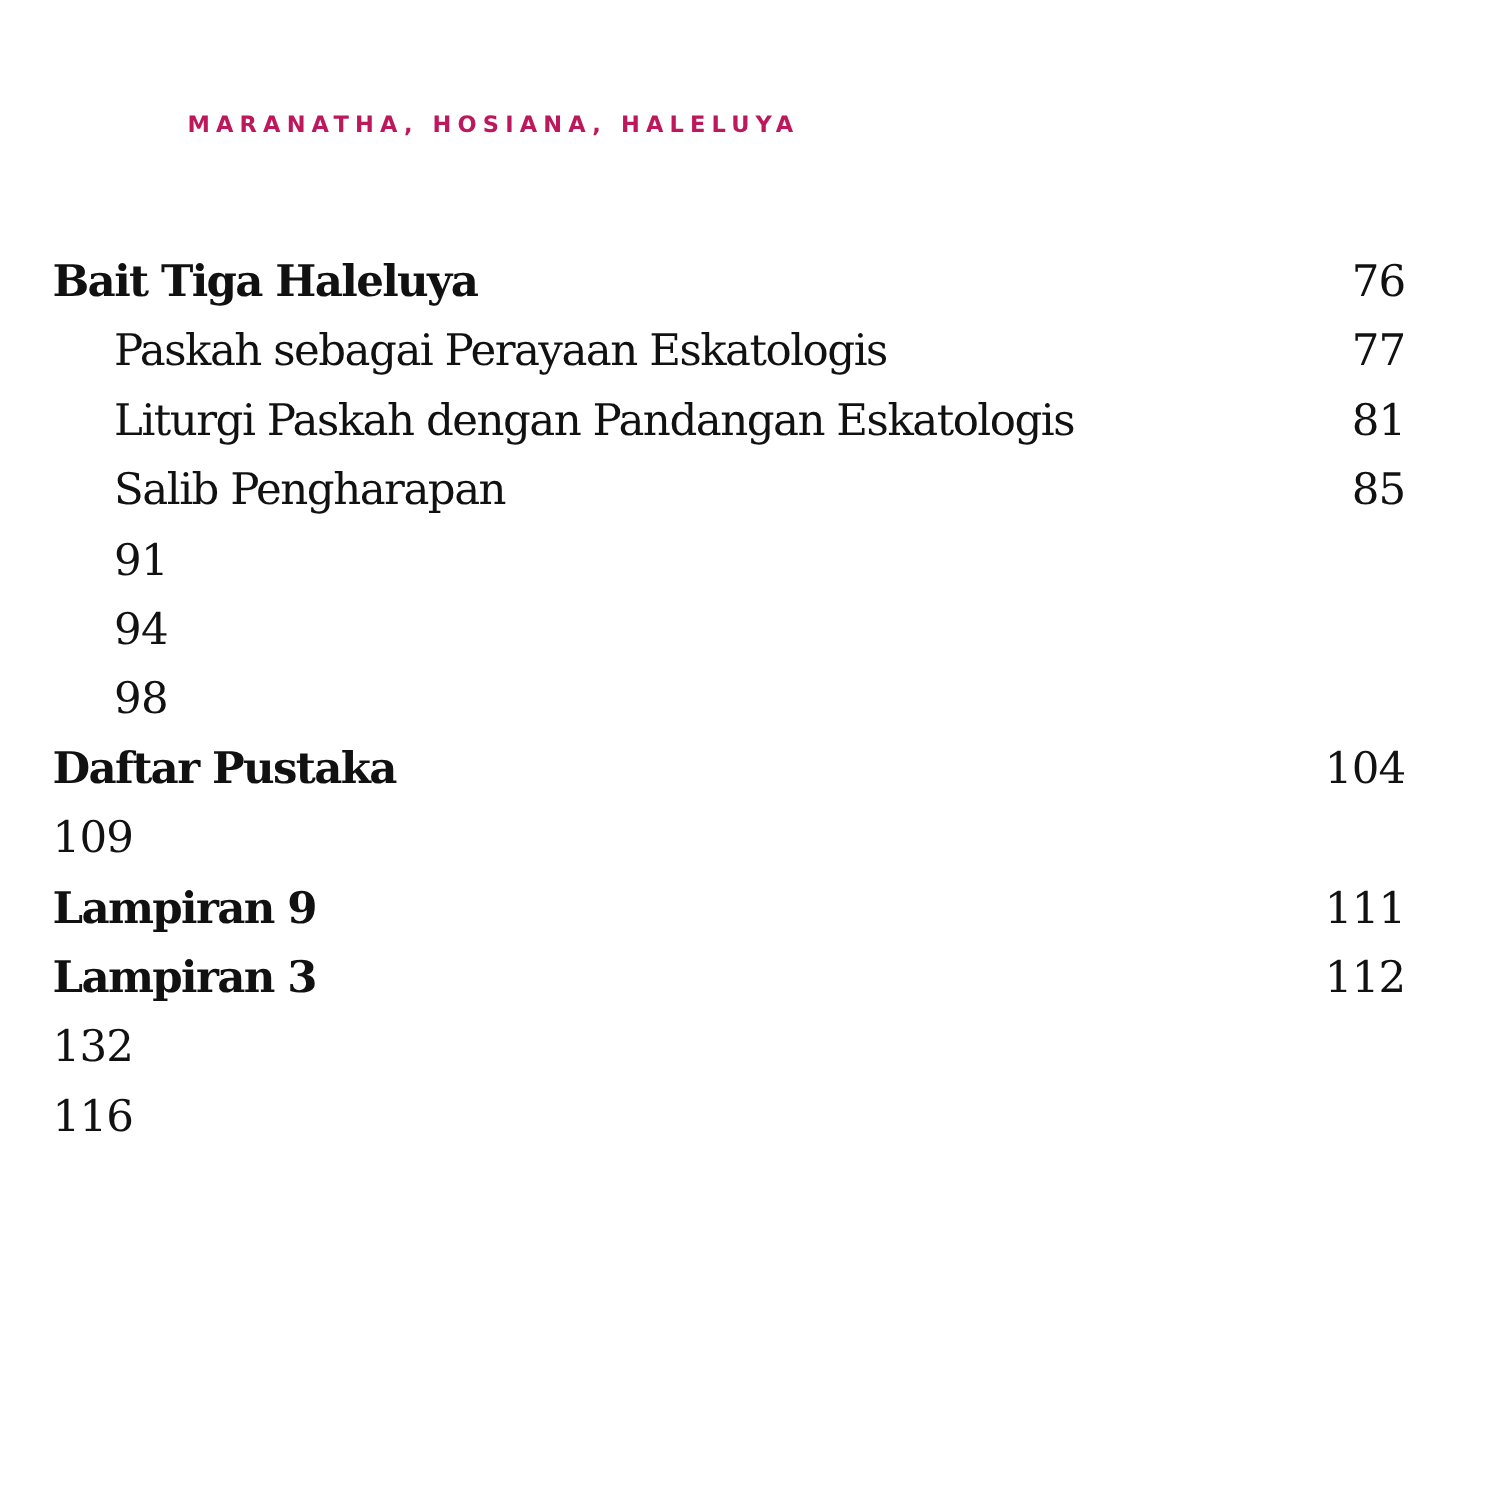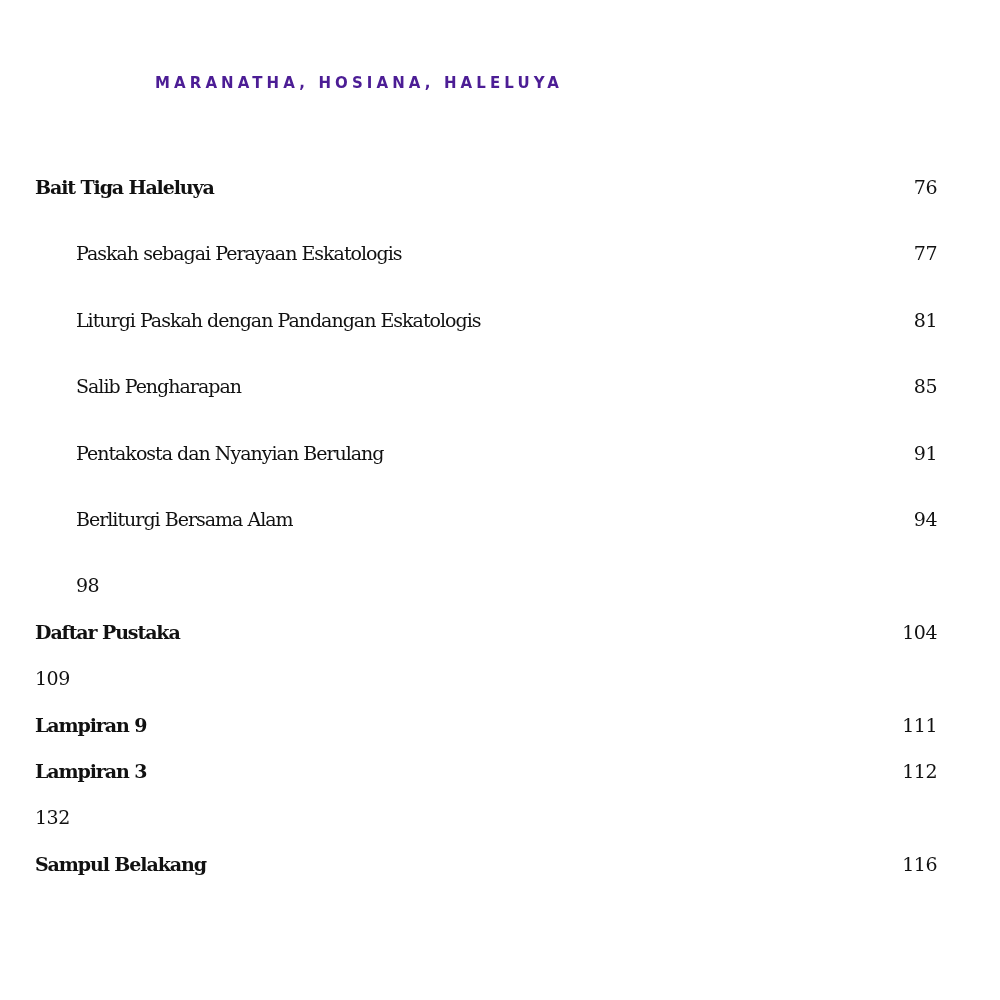--- a/index.html
+++ b/index.html
@@ -15,52 +15,50 @@
       color: #111111;
     }
     .running-header {
       position: absolute;
       left: 125px;
       top: 74px;
       font-family: "DejaVu Sans", sans-serif;
       font-weight: bold;
       font-size: 15px;
       letter-spacing: 4.1px;
-      color: #4c1d95;
+      color: #be185d;
       white-space: nowrap;
-      margin-left: 30px;
     }
     .toc {
       position: absolute;
       left: 35px;
       top: 164px;
       width: 902px;
       margin: 0;
       padding: 0;
       list-style: none;
     }
     .toc-row {
       display: flex;
       justify-content: space-between;
       align-items: baseline;
       height: 46.4px;
       font-family: "DejaVu Serif", serif;
-      font-size: 19px;
+      font-size: 29px;
       line-height: 46.4px;
       white-space: nowrap;
     }
     .toc-row.level-1 {
       font-weight: bold;
       letter-spacing: -1.1px;
     }
     .toc-row.level-2 {
       font-weight: normal;
       padding-left: 41px;
       letter-spacing: -1.0px;
-      margin-top: 20px;
     }
     .toc-title, .toc-page {
       color: #111111;
     }
     .toc-page {
       font-weight: normal;
       letter-spacing: -0.5px;
     }
   </style>
 </head>
@@ -79,25 +77,23 @@
   </li>
   <li class="toc-row level-2">
     <span class="toc-title">Liturgi Paskah dengan Pandangan Eskatologis</span>
     <span class="toc-page">81</span>
   </li>
   <li class="toc-row level-2">
     <span class="toc-title">Salib Pengharapan</span>
     <span class="toc-page">85</span>
   </li>
   <li class="toc-row level-2">
-    <span class="toc-title">Pentakosta dan Nyanyian Berulang</span>
     <span class="toc-page">91</span>
   </li>
   <li class="toc-row level-2">
-    <span class="toc-title">Berliturgi Bersama Alam</span>
     <span class="toc-page">94</span>
   </li>
   <li class="toc-row level-2">
     <span class="toc-page">98</span>
   </li>
   <li class="toc-row level-1">
     <span class="toc-title">Daftar Pustaka</span>
     <span class="toc-page">104</span>
   </li>
   <li class="toc-row level-1">
@@ -108,16 +104,15 @@
     <span class="toc-page">111</span>
   </li>
   <li class="toc-row level-1">
     <span class="toc-title">Lampiran 3</span>
     <span class="toc-page">112</span>
   </li>
   <li class="toc-row level-1">
     <span class="toc-page">132</span>
   </li>
   <li class="toc-row level-1">
-    <span class="toc-title">Sampul Belakang</span>
     <span class="toc-page">116</span>
   </li>
 </ul>
 
 </body></html>

